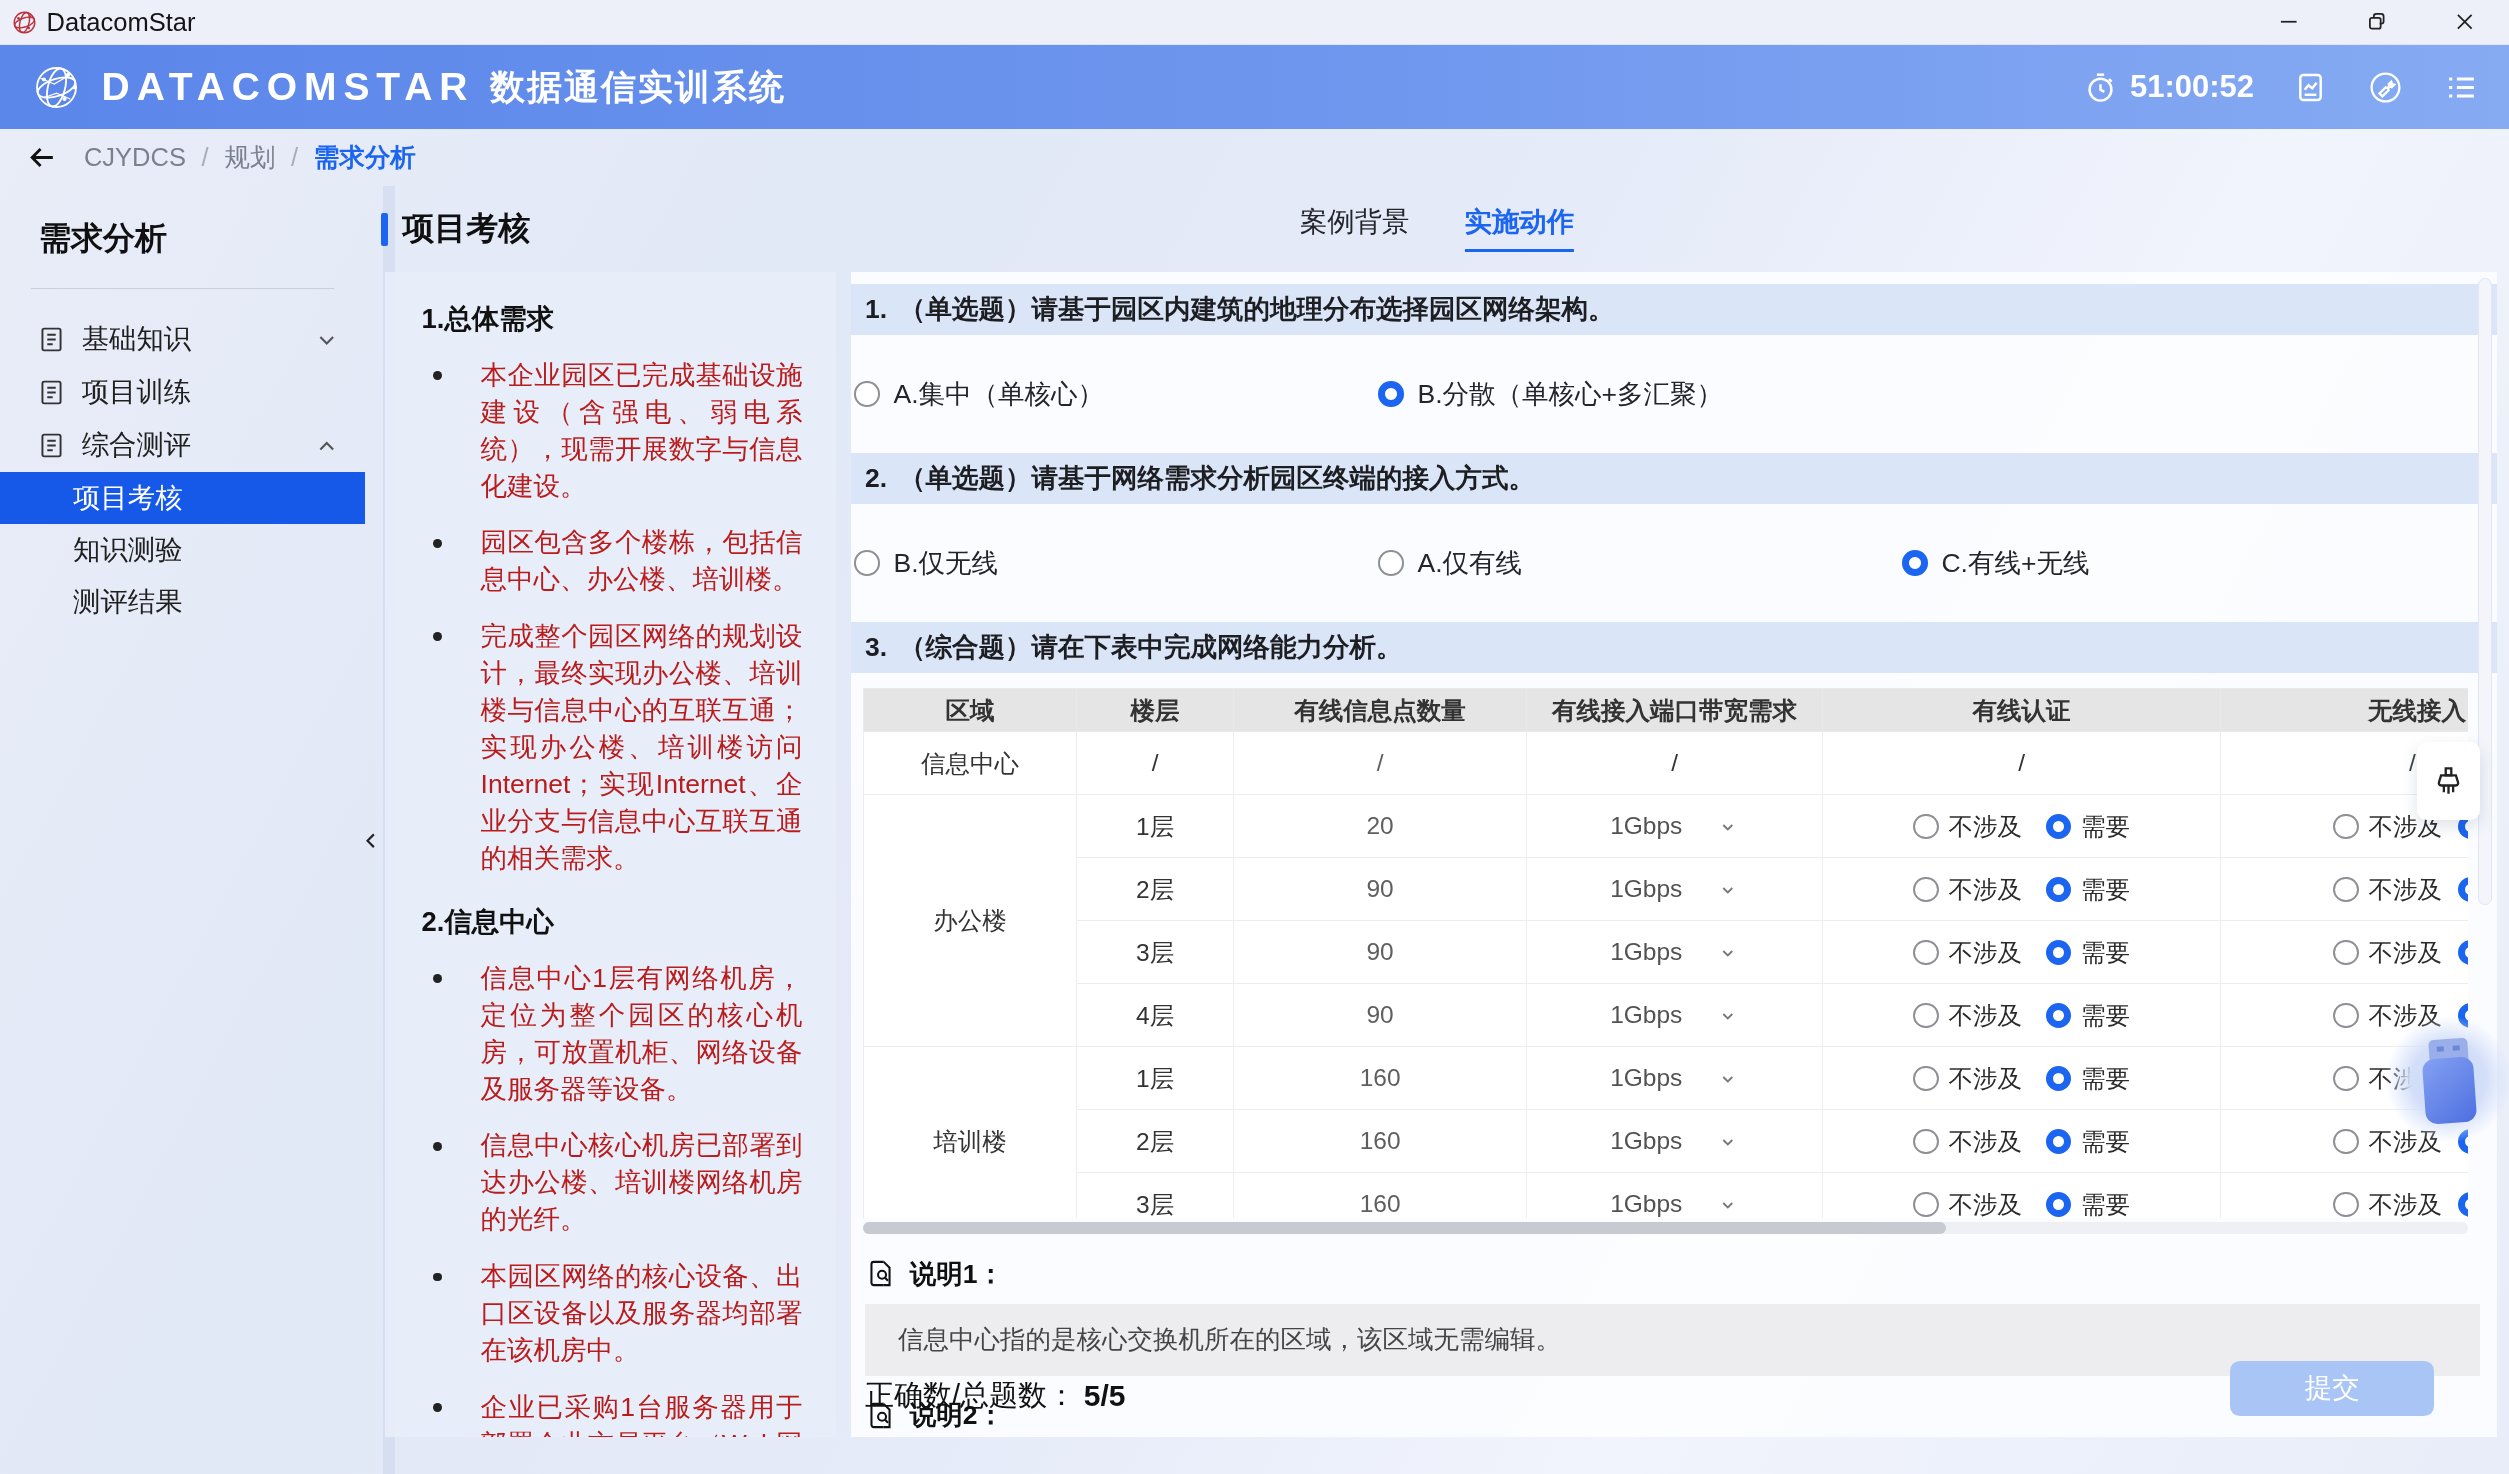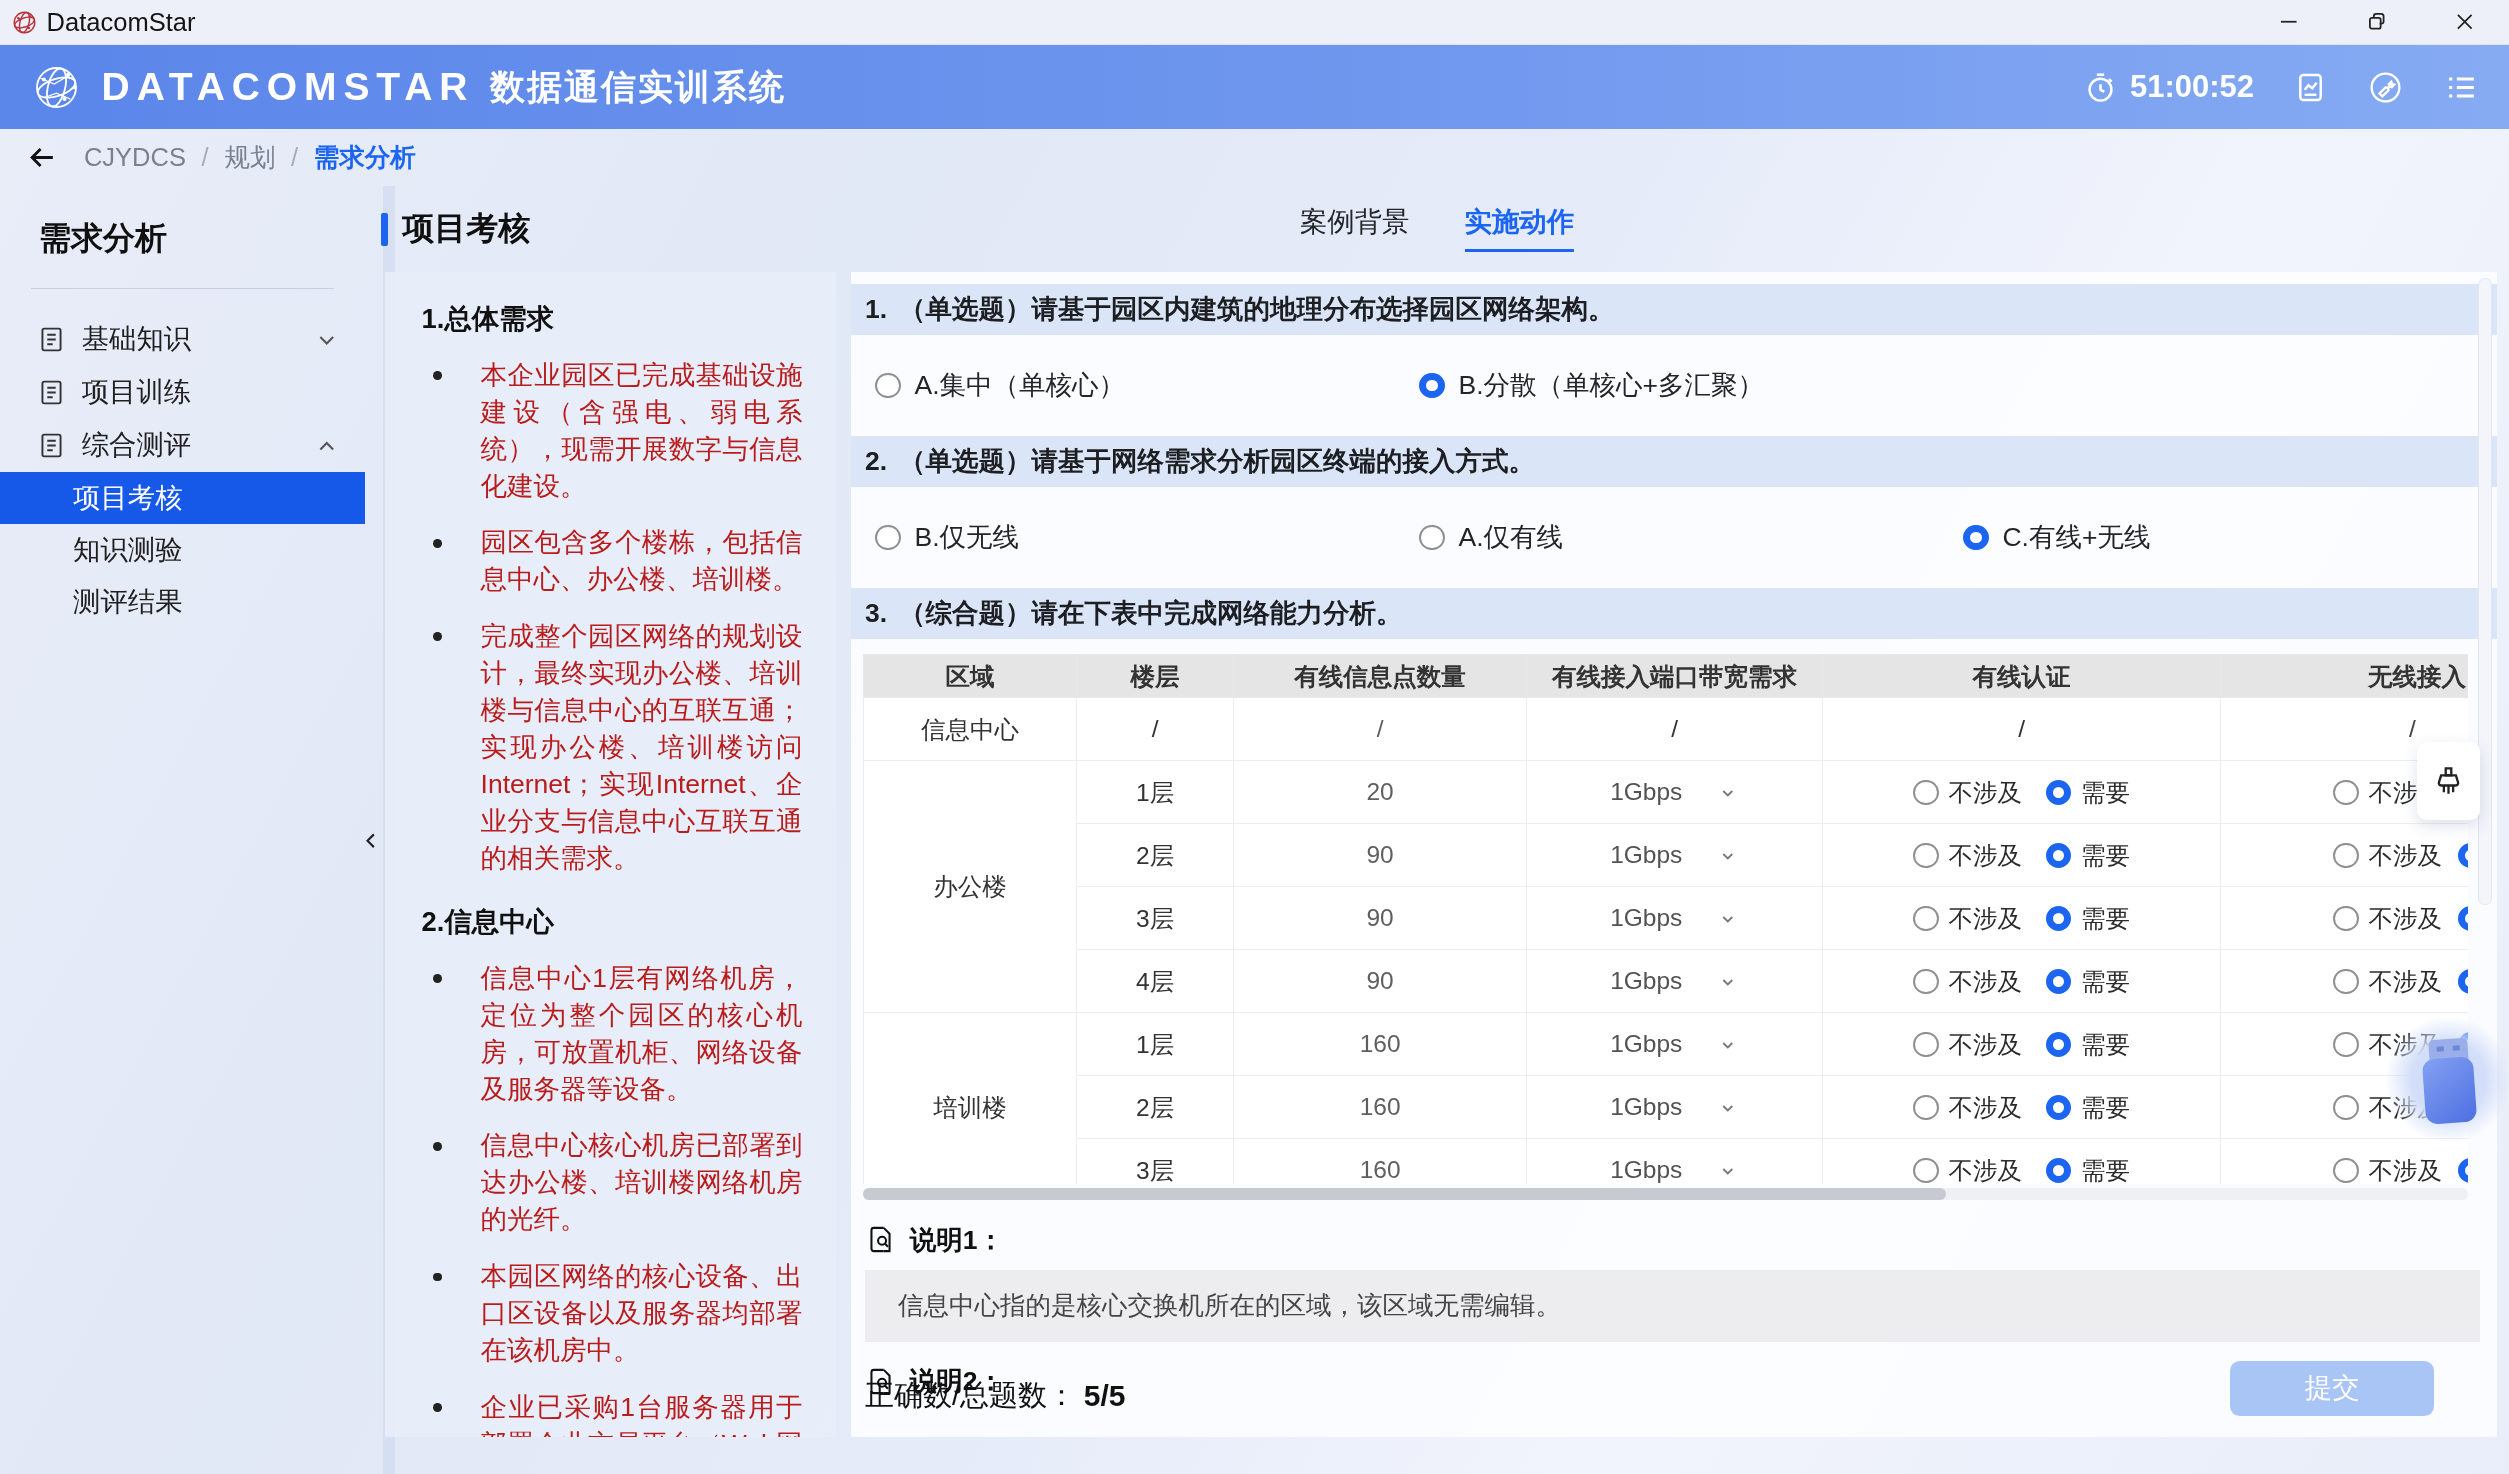--- a/index.html
+++ b/index.html
@@ -69,22 +69,22 @@
     line-height:37px; margin-top:19.6px; text-align:justify; }
   .req-bullet::before { content:""; position:absolute; left:11.8px; top:14.7px; width:8.8px; height:8.8px;
     border-radius:50%; background:#222; }
 
   
   .quiz-panel { flex:1; background:rgba(252,253,255,.93); padding-top:11.8px;
     position:relative; overflow:hidden; }
   .q-band { height:51px; background:var(--band,#dbe5f8); display:flex; align-items:center;
     padding-left:13.7px; gap:11.8px; }
   .q-no, .q-text { font-size:26.5px; font-weight:bold; color:#1c1e22; }
-  .q-options { height:101px; display:grid; grid-template-columns:524px 524px 524px;
-    align-items:center; padding-left:24px;gap:20px; }
+  .q-options { height:118px; display:grid; grid-template-columns:524px 524px 524px;
+    align-items:center; padding-left:3px; }
   .option { display:flex; align-items:center; gap:13.7px; font-size:26.5px; color:#23252a; }
   .radio { width:25.5px; height:25.5px; border-radius:50%; background:#fff;
     border:2px solid #8f9095; flex:none; }
   .radio.sel { border:7.8px solid var(--accent,#1b65f0); }
 
   
   .table-clip { margin:15.7px 0 0 11.8px; width:1605px; height:530px; overflow:hidden; }
   table.qtable { border-collapse:collapse; table-layout:fixed; width:1690px; background:#fff; }
   .qtable th { height:43px; background:#e5e5e5; font-size:24.5px; font-weight:bold; color:#333;
     border:1px solid #e9e9e9; text-align:center; }

